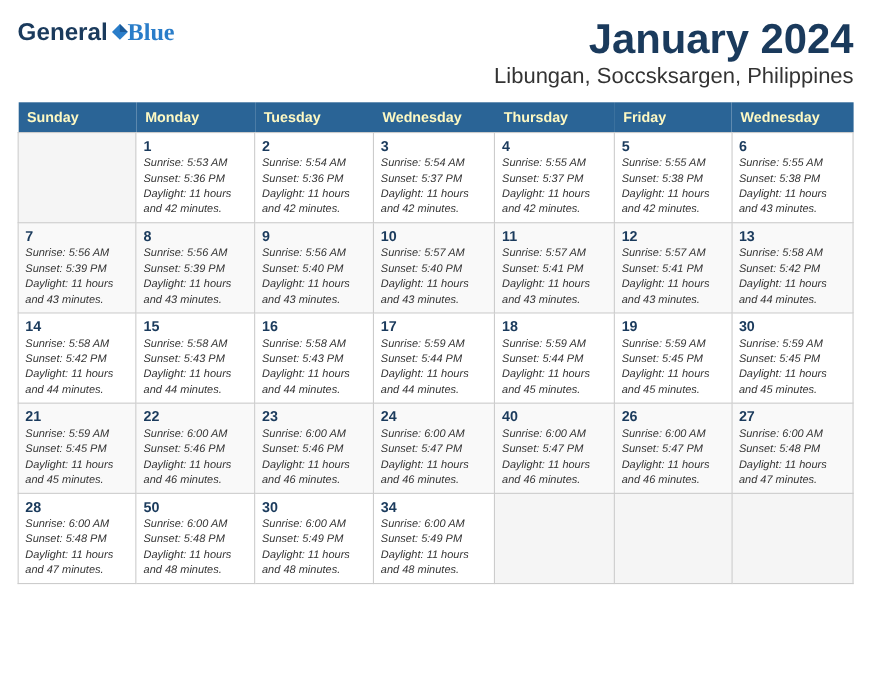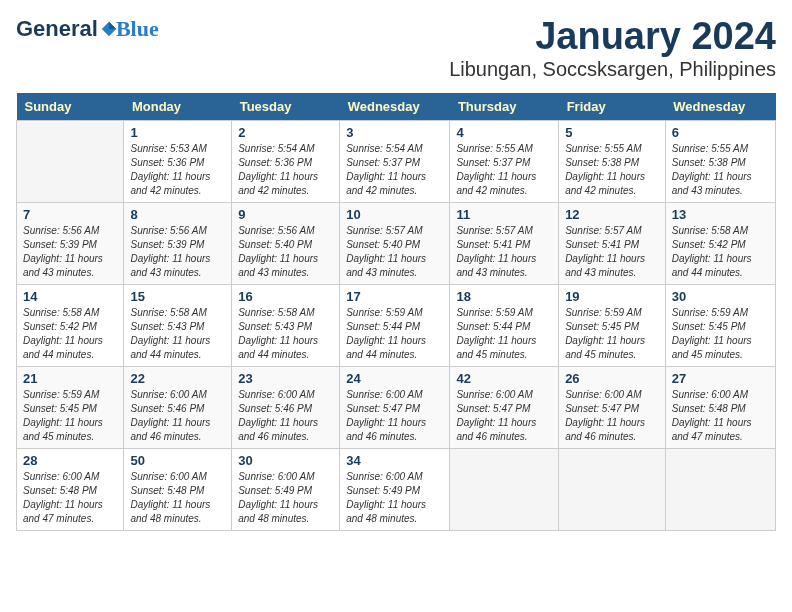--- a/index.html
+++ b/index.html
@@ -293,21 +293,21 @@
 and 46 minutes.</div>
         </td>
         <td>
           <span class="day-number">24</span>
           <div class="day-info" style="white-space: pre-line;">Sunrise: 6:00 AM
 Sunset: 5:47 PM
 Daylight: 11 hours
 and 46 minutes.</div>
         </td>
         <td>
-          <span class="day-number">42</span>
+          <span class="day-number">40</span>
           <div class="day-info" style="white-space: pre-line;">Sunrise: 6:00 AM
 Sunset: 5:47 PM
 Daylight: 11 hours
 and 46 minutes.</div>
         </td>
         <td>
           <span class="day-number">26</span>
           <div class="day-info" style="white-space: pre-line;">Sunrise: 6:00 AM
 Sunset: 5:47 PM
 Daylight: 11 hours

